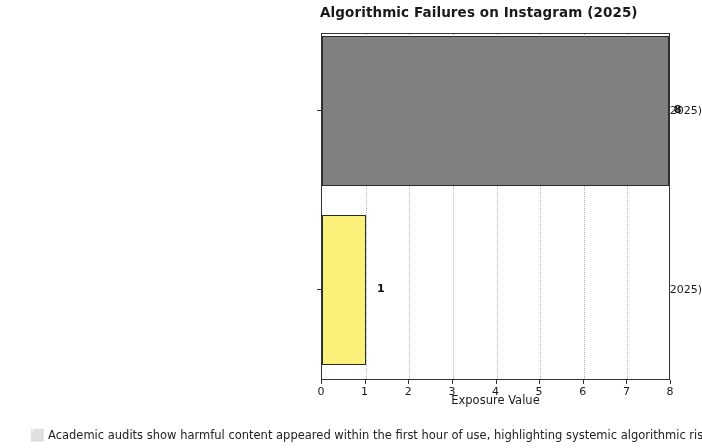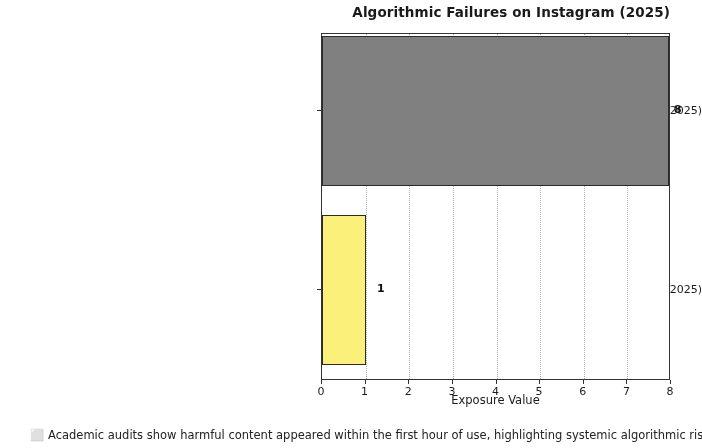--- a/index.html
+++ b/index.html
@@ -16,21 +16,21 @@
   #chart-root {
     position: relative;
     width: 702px;
     height: 448px;
   }
   #chart-title {
     position: absolute;
     left: 320px;
     top: 4px;
     width: 350px;
-    text-align: right;
+    text-align: left;
     font-size: 13.5px;
     font-weight: bold;
     color: #1a1a1a;
     letter-spacing: 0.1px;
   }
   
   #plot-area {
     position: absolute;
     left: 321px;
     top: 33px;

